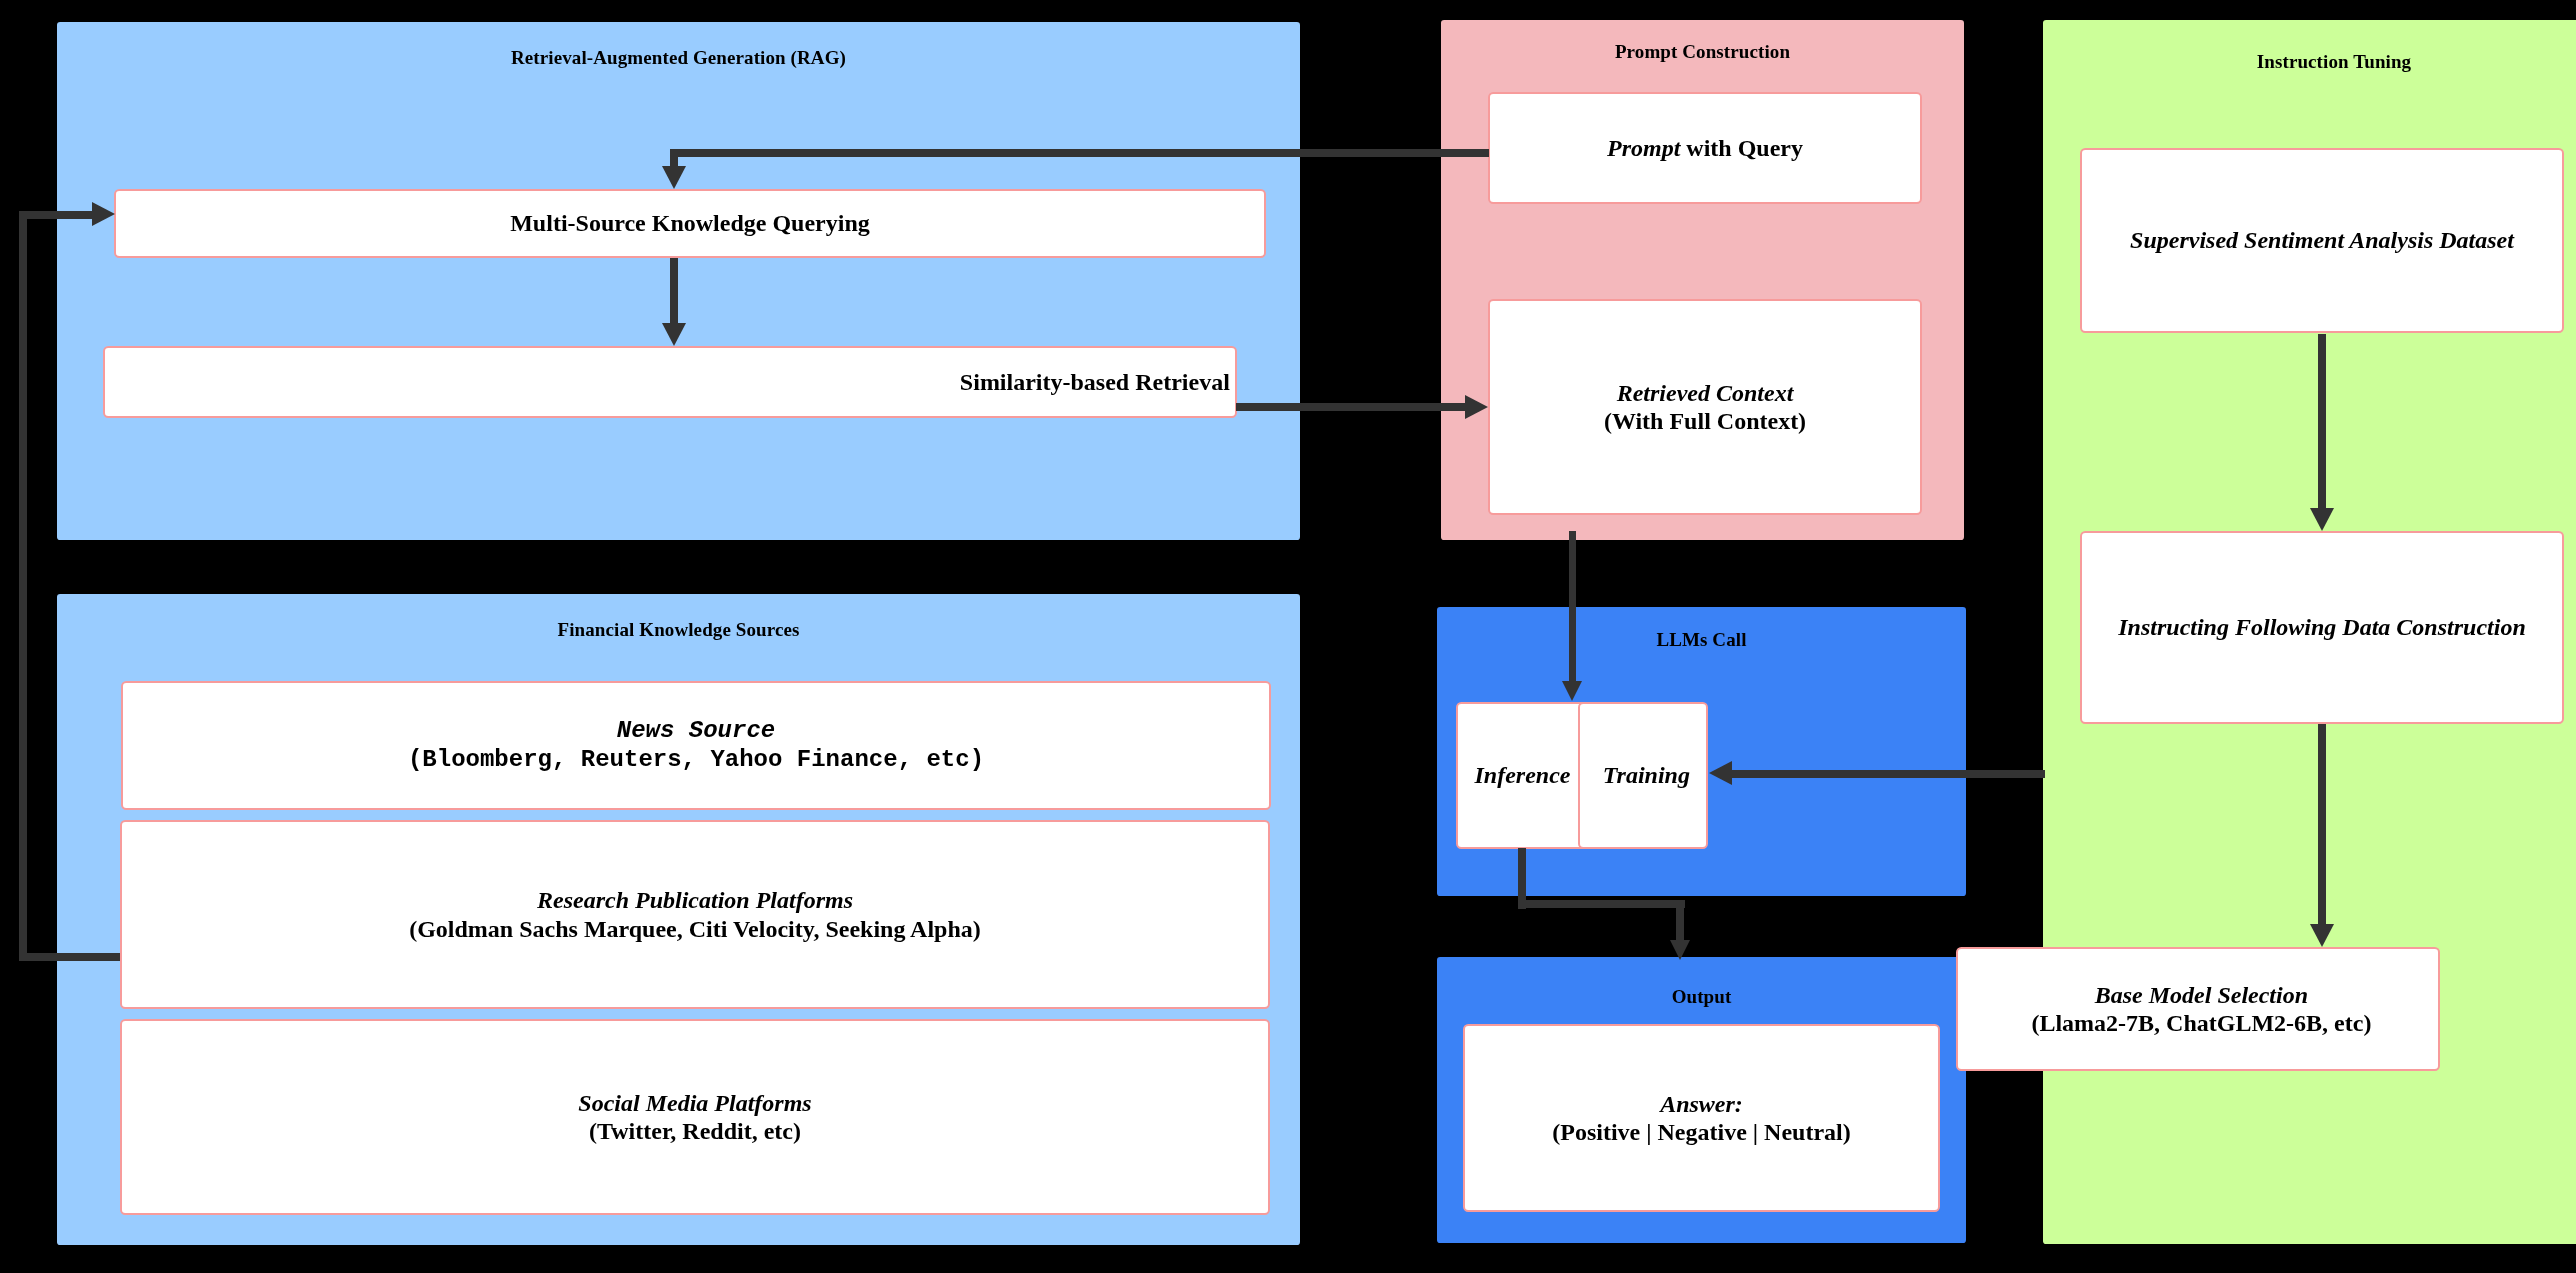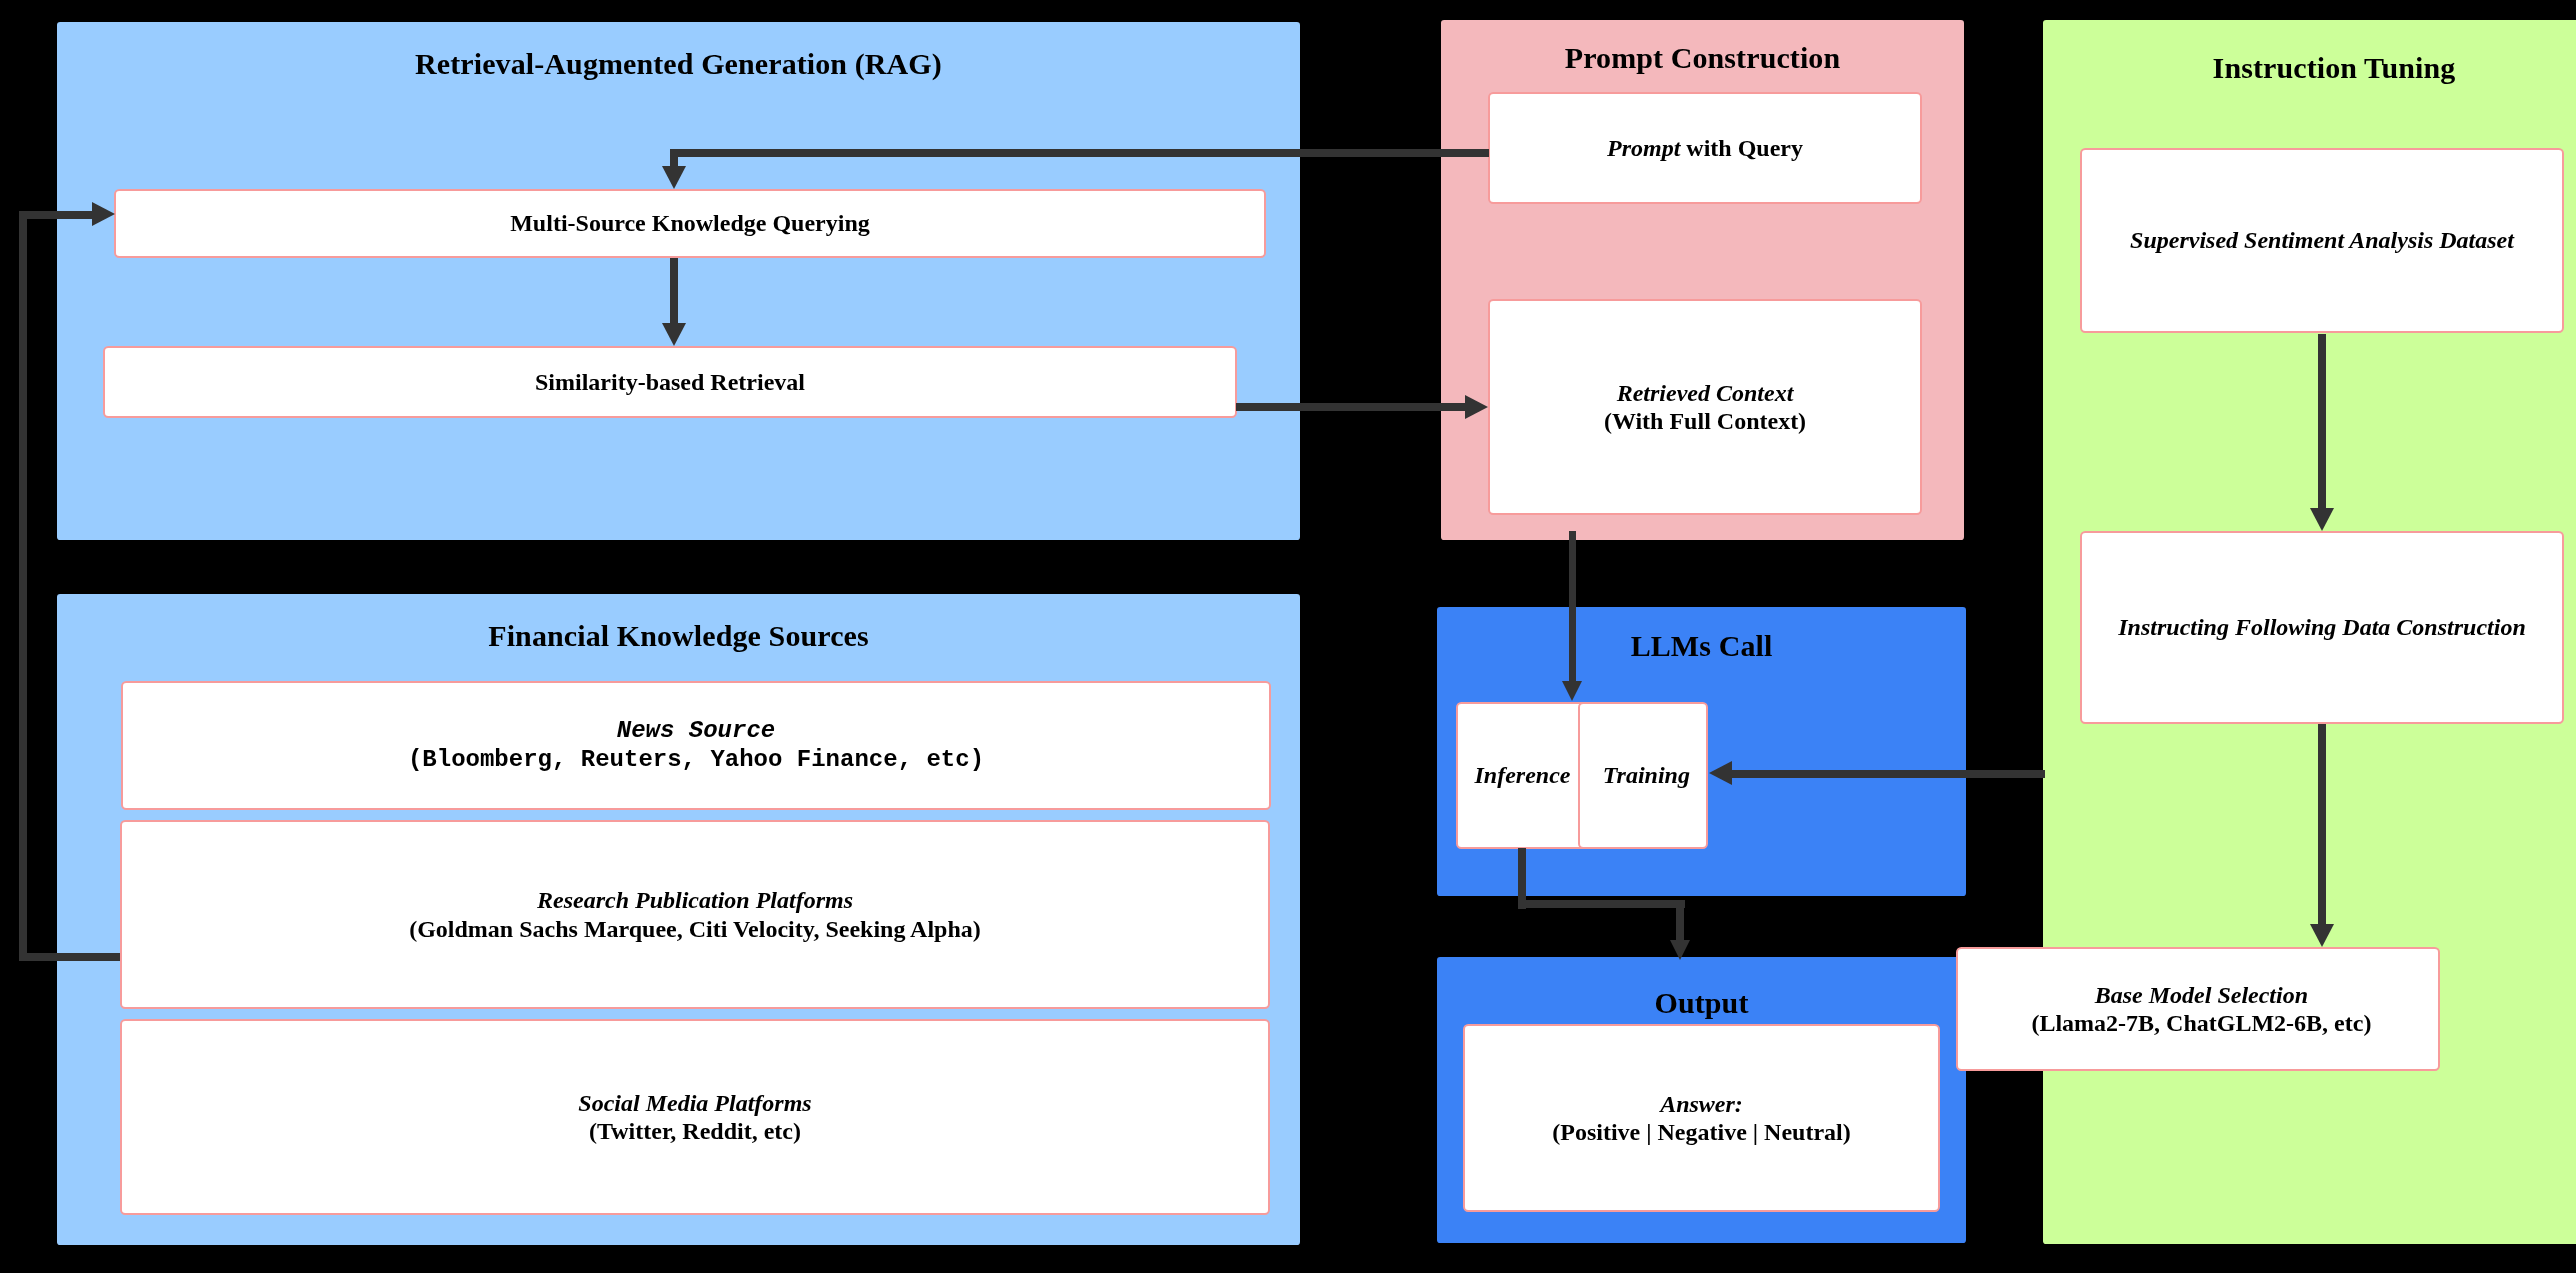--- a/index.html
+++ b/index.html
@@ -13,21 +13,21 @@
   .panel{position:absolute;border-radius:3.1px;}
   .panel.blue{background:#99ccff;}
   .panel.pink{background:#f4b8bc;}
   .panel.teal{background:#3b82f6;}
   .panel.green{background:#ccff99;}
   .panel-title{
     position:absolute;left:0;right:0;
     text-align:center;
     font-weight:bold;
     color:#000;
-    font-size:30px;
+    font-size:19px;
     letter-spacing:0.1px;
   }
   .box{
     position:absolute;
     background:#ffffff;
     border:2.6px solid #f79b9b;
     border-radius:5.2px;
     display:flex;align-items:center;justify-content:center;
     text-align:center;
     color:#000;
@@ -50,21 +50,21 @@
 <div id="stage">
 
   <div class="panel blue" style="left:57px;top:21.6px;width:1243px;height:518px;">
     <div class="panel-title" style="top:25px;">Retrieval-Augmented Generation (RAG)</div>
   </div>
 
   <div class="box" style="left:114px;top:189px;width:1152px;height:69px;">
     <span class="txt">Multi-Source Knowledge Querying</span>
   </div>
 
-  <div class="box" style="left:103px;top:346px;width:1134px;height:72px;">
+  <div class="box" style="left:103px;top:346px;width:1134px;height:72px;justify-content:flex-end;">
     <span class="txt">Similarity-based Retrieval</span>
   </div>
 
   <div class="panel blue" style="left:57px;top:594px;width:1243px;height:651px;">
     <div class="panel-title" style="top:25px;">Financial Knowledge Sources</div>
   </div>
 
   <div class="box" style="left:121px;top:681px;width:1150px;height:129px;font-family:Liberation Mono, monospace;">
     <span class="txt">
       <span class="ital">News Source</span><br>

